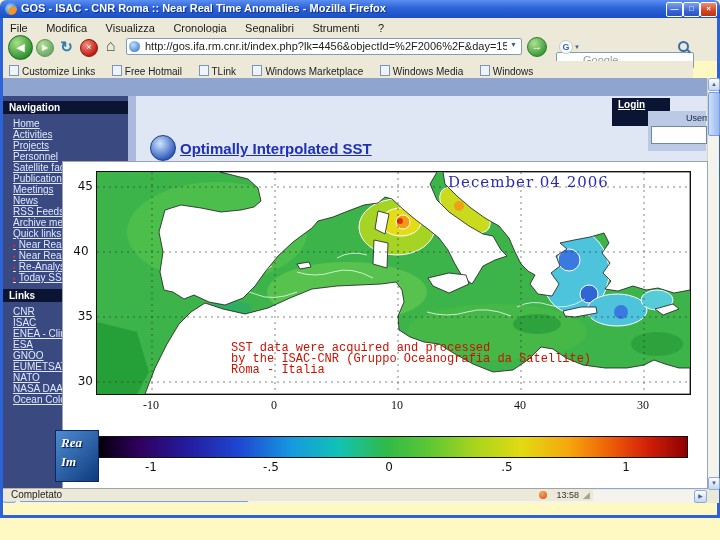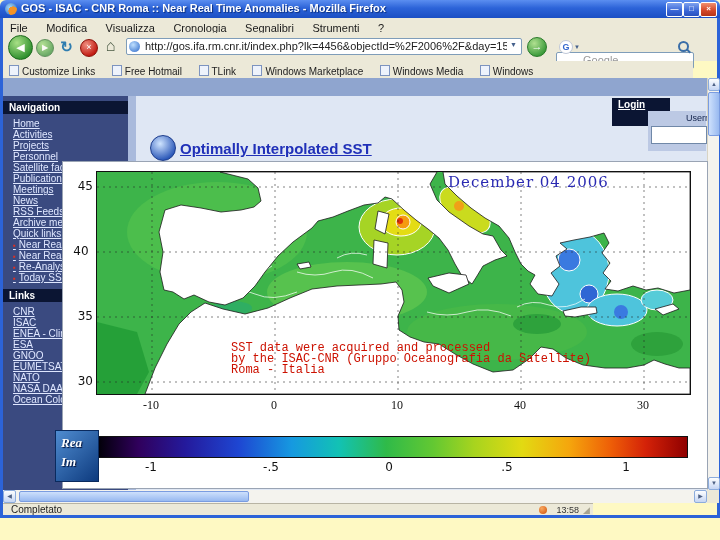--- a/index.html
+++ b/index.html
@@ -62,21 +62,21 @@
   .cbar{left:33px;top:274px;width:590px;height:20px;border:1px solid #111;
     background:linear-gradient(to right,#000006 0%,#30005c 7%,#241a9c 15%,#1e46d2 24%,#1699e0 33%,#12c2b4 41%,#2fba49 49%,#63c832 57%,#a8d41e 64%,#e2da12 72%,#f5a60d 80%,#ee5f07 87%,#d42208 93%,#8f0000 100%);}
   .cblab{top:298px;width:30px;text-align:center;font-family:"DejaVu Sans",sans-serif;font-size:12px;color:#111;}
   
   .vsb{left:707px;top:78px;width:12px;height:412px;background:#f4f3ee;border-left:1px solid #d8d4c4;box-sizing:border-box;}
   .sbtn{background:linear-gradient(#fdfefe,#c6d6f4);border:1px solid #8cacdc;border-radius:2px;color:#4d6185;font-size:6px;text-align:center;line-height:11px;box-sizing:border-box;}
   .vthumb{left:0;top:14px;width:12px;height:44px;background:linear-gradient(90deg,#cde0fc,#98b9f0);border:1px solid #7a9ce0;border-radius:2px;box-sizing:border-box;}
   .hsb{left:3px;top:490px;width:704px;height:13px;background:#f4f3ee;}
   .hthumb{left:16px;top:1px;width:230px;height:11px;background:linear-gradient(#cde0fc,#98b9f0);border:1px solid #7a9ce0;border-radius:2px;box-sizing:border-box;}
   .sbcorner{left:707px;top:490px;width:12px;height:13px;background:#ece9d8;}
-  .statusbar{left:3px;top:503px;width:590px;height:12px;background:#ece9d8;border-top:1px solid #b8b4a4;font-size:10px;color:#222;line-height:12px;}
+  .statusbar{left:3px;top:488px;width:590px;height:12px;background:#ece9d8;border-top:1px solid #b8b4a4;font-size:10px;color:#222;line-height:12px;}
   .status-ico{right:46px;top:2px;width:8px;height:8px;border-radius:50%;background:radial-gradient(circle at 35% 30%,#f8a860,#d05008);}
   .clock{right:14px;top:0;font-size:9px;color:#333;}
   .grip{right:1px;top:2px;width:9px;height:9px;color:#a8a490;font-size:9px;line-height:9px;}
   .winbottom{left:0;top:515px;width:720px;height:3px;background:#2c63d8;}
 </style>
 </head>
 <body>
 
 <div id="screen">
 

